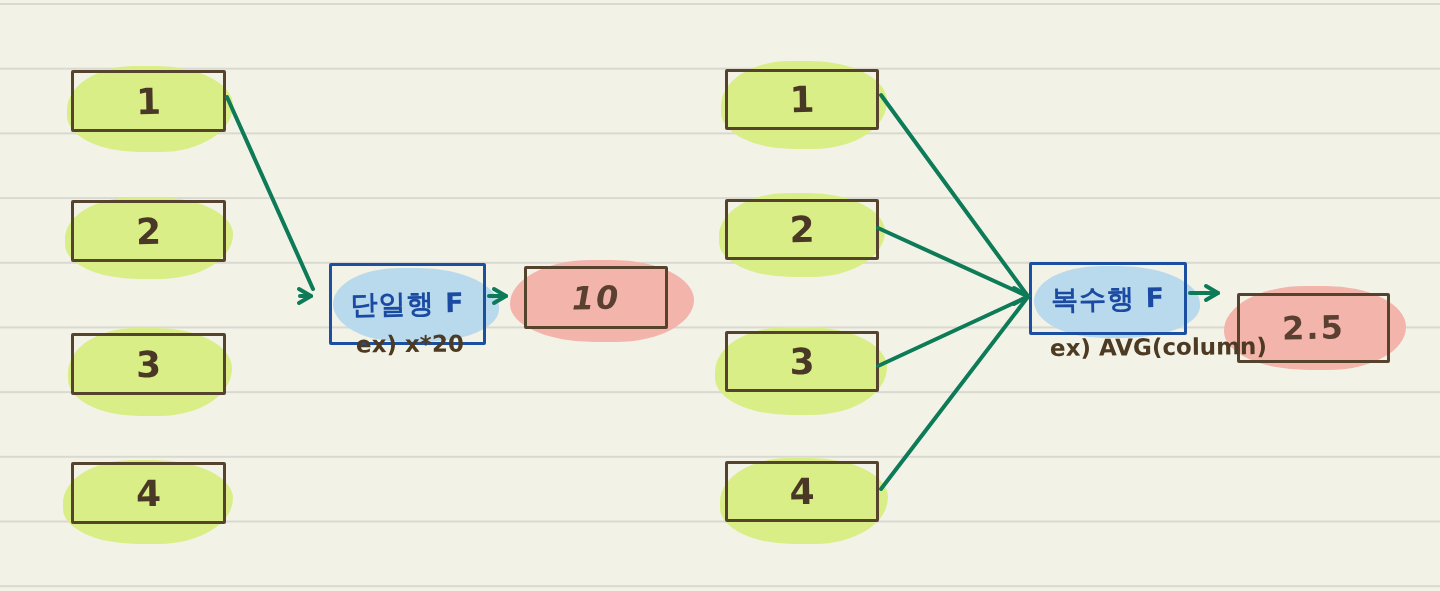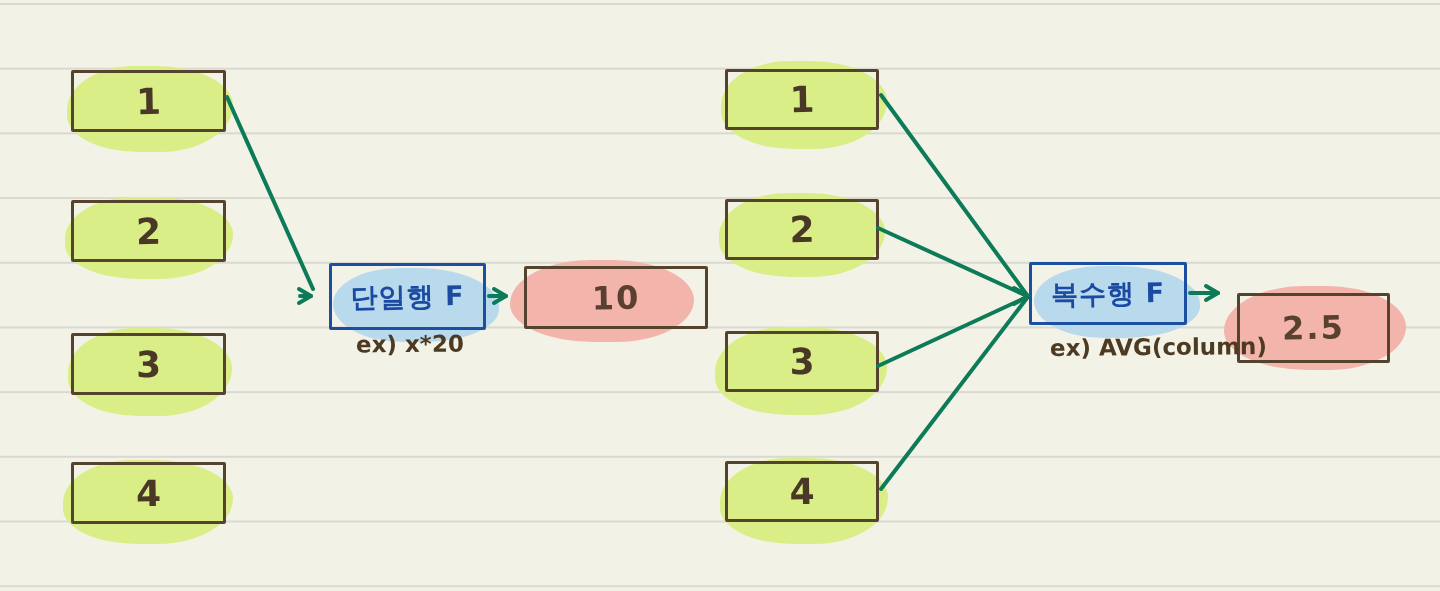--- a/index.html
+++ b/index.html
@@ -72,28 +72,28 @@
     <div class="blob green" style="left:-3px;top:-5px;width:164px;height:88px;"></div>
     <div class="frame"></div>
     <div class="val">3</div>
   </div>
   <div class="node" style="left:71px;top:462px;width:155px;height:62px;">
     <div class="blob green" style="left:-8px;top:-2px;width:170px;height:84px;"></div>
     <div class="frame"></div>
     <div class="val">4</div>
   </div>
 
-  <div class="node fn" style="left:329px;top:263px;width:157px;height:67px;">
+  <div class="node fn" style="left:329px;top:263px;width:157px;height:82px;">
     <div class="blob blue" style="left:4px;top:5px;width:166px;height:74px;"></div>
     <div class="frame"></div>
     <div class="val">단일행 F</div>
   </div>
   <div class="ex-label" style="left:356px;top:331px;">ex) x*20</div>
 
-  <div class="node out" style="left:524px;top:266px;width:184px;height:63px;">
+  <div class="node out" style="left:524px;top:266px;width:144px;height:63px;font-style:italic;">
     <div class="blob pink" style="left:-14px;top:-6px;width:184px;height:82px;"></div>
     <div class="frame"></div>
     <div class="val">10</div>
   </div>
 
   <div class="node" style="left:725px;top:69px;width:154px;height:61px;">
     <div class="blob green" style="left:-4px;top:-8px;width:166px;height:88px;"></div>
     <div class="frame"></div>
     <div class="val">1</div>
   </div>
@@ -106,21 +106,21 @@
     <div class="blob green" style="left:-10px;top:-4px;width:172px;height:88px;"></div>
     <div class="frame"></div>
     <div class="val">3</div>
   </div>
   <div class="node" style="left:725px;top:461px;width:154px;height:61px;">
     <div class="blob green" style="left:-5px;top:-3px;width:168px;height:86px;"></div>
     <div class="frame"></div>
     <div class="val">4</div>
   </div>
 
-  <div class="node fn" style="left:1029px;top:262px;width:158px;height:63px;">
+  <div class="node fn" style="left:1029px;top:262px;width:158px;height:73px;">
     <div class="blob blue" style="left:5px;top:4px;width:166px;height:72px;"></div>
     <div class="frame"></div>
     <div class="val">복수행 F</div>
   </div>
   <div class="ex-label" style="left:1050px;top:334px;">ex) AVG(column)</div>
 
   <div class="node out" style="left:1237px;top:265px;width:153px;height:70px;margin-top:28px;">
     <div class="blob pink" style="left:-13px;top:-7px;width:182px;height:84px;"></div>
     <div class="frame"></div>
     <div class="val">2.5</div>

